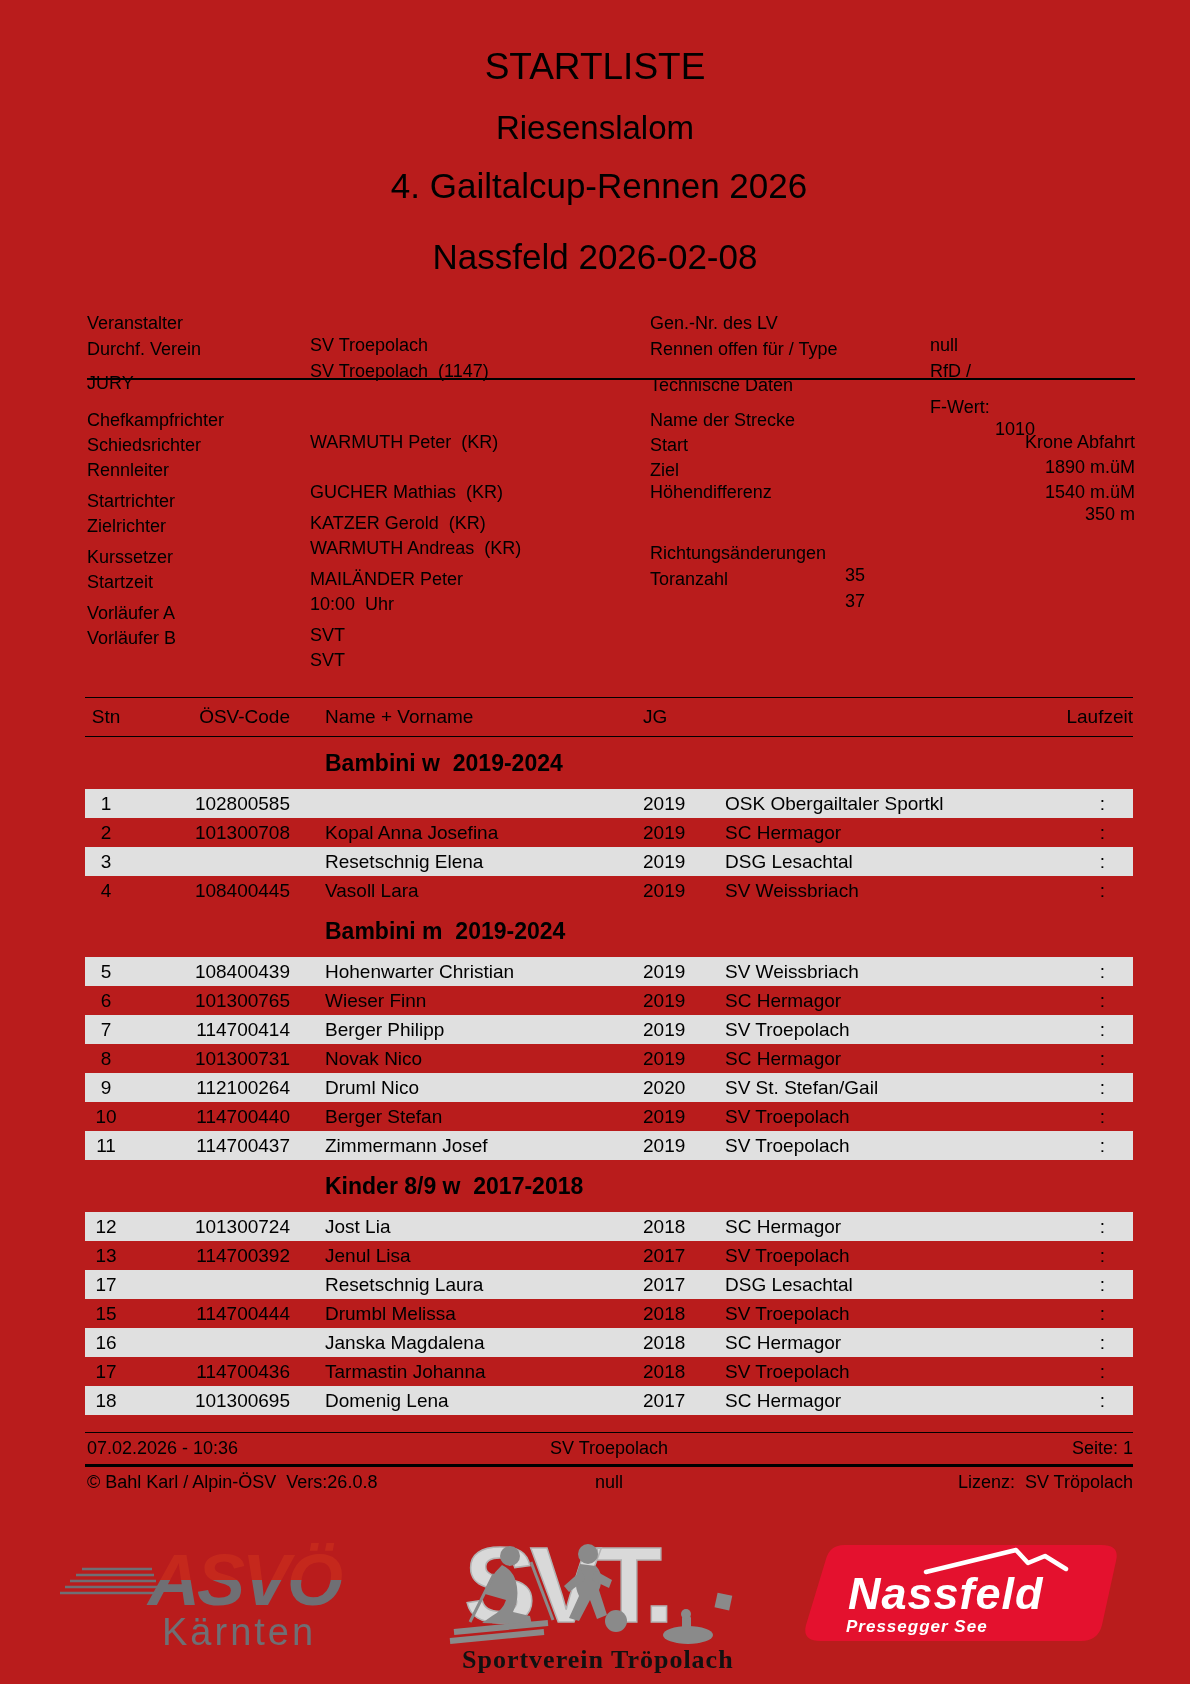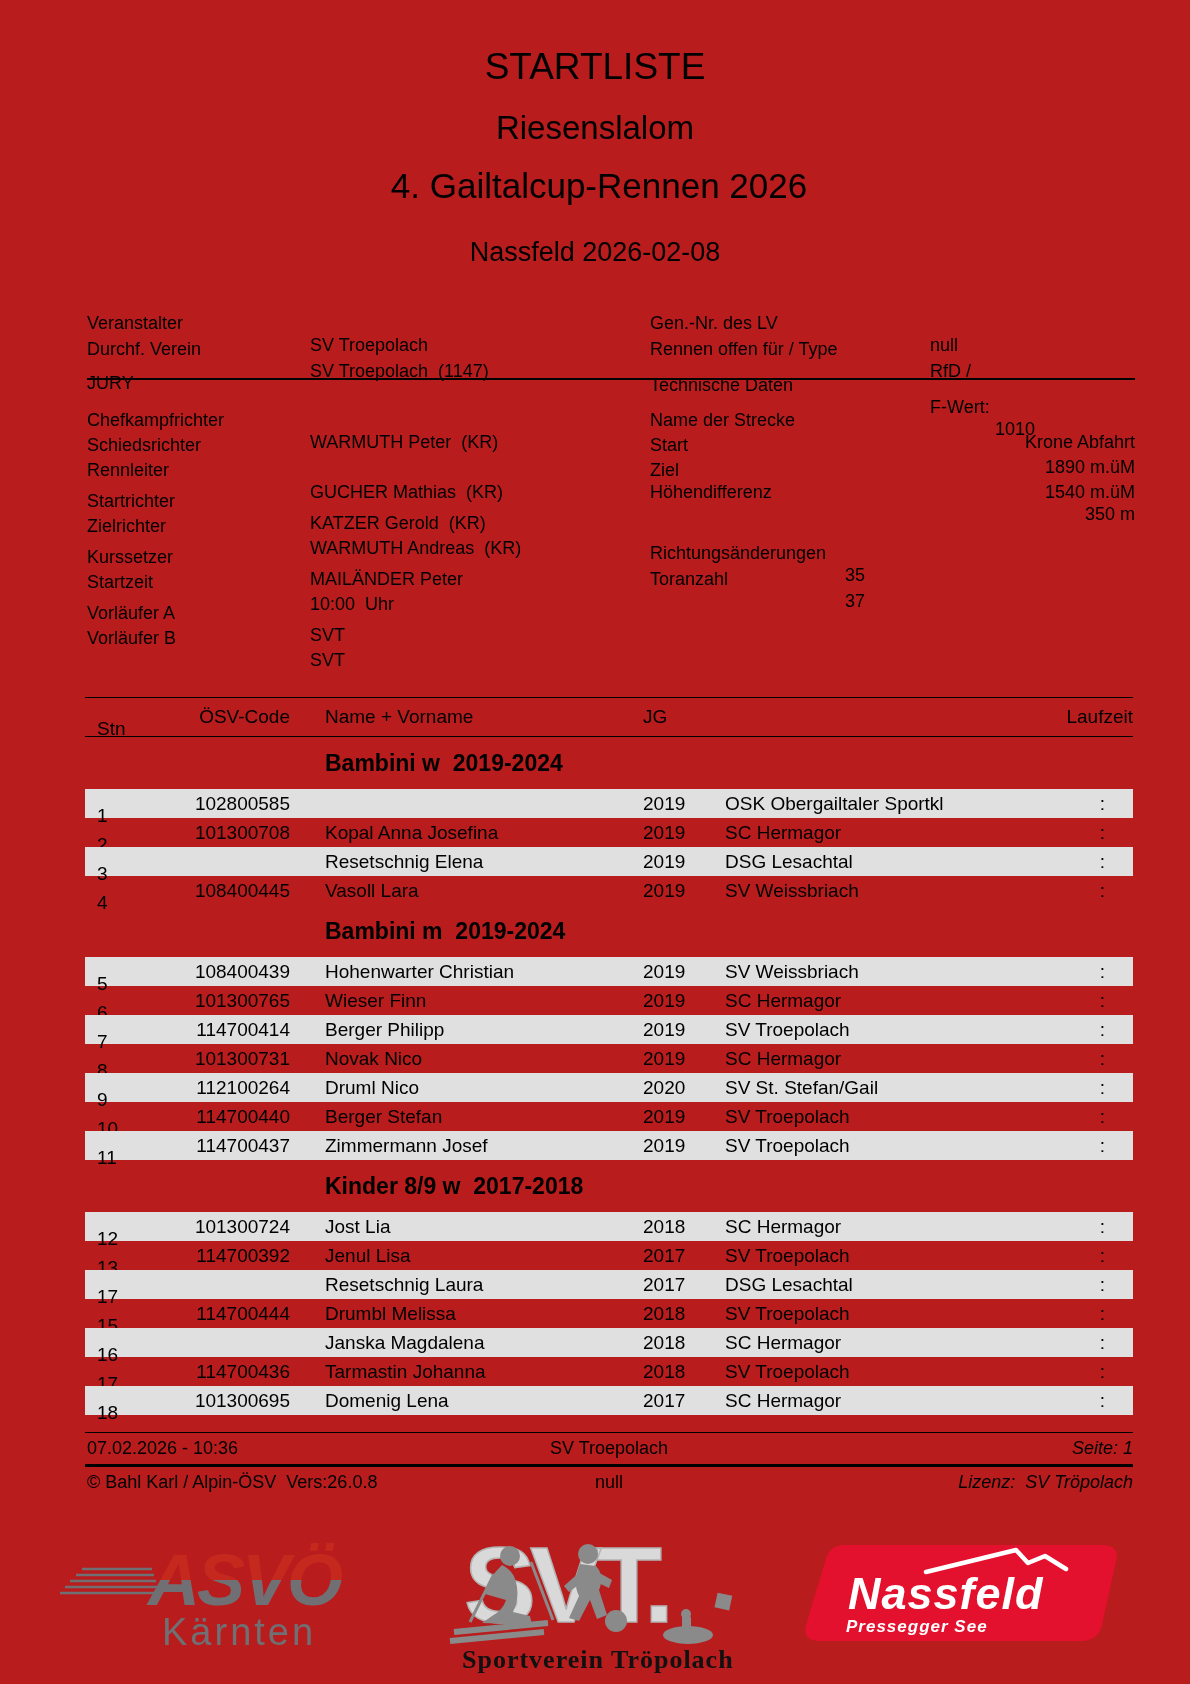--- a/index.html
+++ b/index.html
@@ -5,53 +5,53 @@
   html,body{margin:0;padding:0;background:#9a9a9a;}
   .page{
     position:relative;width:1190px;height:1684px;margin:0 auto;background:#b91c1c;
     color:#000;font-family:"Liberation Sans",sans-serif;overflow:hidden;
   }
   
   .doc-header{position:absolute;top:48px;left:0;width:100%;text-align:center;font-weight:400;}
   .t1{font-size:37px;line-height:1;margin:0 0 26px 0;}
   .t2{font-size:33px;line-height:1;margin:0 0 24px 0;}
   .t3{font-size:35px;line-height:1;margin:0 0 36px 0;padding-left:8px;}
-  .t4{font-size:27px;line-height:1;margin:0;}
+  .t4{font-size:35px;line-height:1;margin:0;}
   
   .info{position:absolute;left:87px;top:290px;width:1048px;height:350px;font-size:18px;}
   .irow{position:absolute;height:22px;line-height:22px;white-space:pre;}
   .irow .lbl{position:absolute;left:0;white-space:pre;}
   .ileft{left:0;width:540px;}
   .ileft .val{position:absolute;left:223px;white-space:pre;}
   .iright{left:563px;width:485px;}
   .iright .val{position:absolute;left:280px;white-space:pre;}
   .iright .val-m{position:absolute;left:195px;white-space:pre;}
   .iright .val-r{position:absolute;right:0;text-align:right;white-space:pre;}
   .iright .val2{position:absolute;left:345px;white-space:pre;}
   .jury-rule{position:absolute;top:88px;left:0;width:100%;height:2px;background:#000;}
   
   .table-area{position:absolute;left:85px;top:697px;width:1048px;font-size:19px;}
   .thead{position:relative;height:38px;line-height:38px;border-top:1px solid #000;border-bottom:1px solid #000;}
   .cell{position:absolute;top:0;height:100%;white-space:pre;}
-  .c-stn{left:12px;width:42px;text-align:left;margin-top:12px;}
+  .c-stn{left:0;width:42px;text-align:center;}
   .c-code{left:42px;width:163px;text-align:right;}
   .c-name{left:240px;width:300px;text-align:left;}
   .c-jg{left:558px;width:60px;text-align:left;}
   .c-club{left:640px;width:340px;text-align:left;}
   .c-time{right:0;width:110px;text-align:right;padding-right:28px;box-sizing:border-box;}
   .c-time-h{right:0;width:110px;text-align:right;}
   .group-title{font-weight:bold;font-size:23px;padding:13px 0 12px 240px;white-space:pre;}
   .trow{position:relative;height:29px;line-height:29px;}
   .trow.shaded{background:var(--row-shade,#e0e0e0);}
   
   .footer{position:absolute;left:85px;top:1432px;width:1048px;font-size:18px;}
   .frow{position:relative;height:30px;line-height:30px;}
   .frow .f-left{position:absolute;left:2px;white-space:pre;}
   .frow .f-center{position:absolute;left:0;width:100%;text-align:center;white-space:pre;}
-  .frow .f-right{position:absolute;right:0;text-align:left;white-space:pre;font-style:italic;}
+  .frow .f-right{position:absolute;right:0;text-align:left;white-space:pre;}
   .frule-1{height:1px;background:#000;}
   .frule-2{height:3px;background:#000;margin-top:1px;}
   
   .logo{position:absolute;}
   .logo-asvo{left:60px;top:1537px;}
   .logo-svt{left:436px;top:1522px;}
   .logo-nassfeld{left:800px;top:1542px;}
   .asvo-stop-top{stop-color:var(--asvo-red,#c5281c);}
   .asvo-stop-bot{stop-color:var(--asvo-gray,#6f6f74);}
   .asvo-kaernten{fill:var(--asvo-gray,#6f6f74);}

